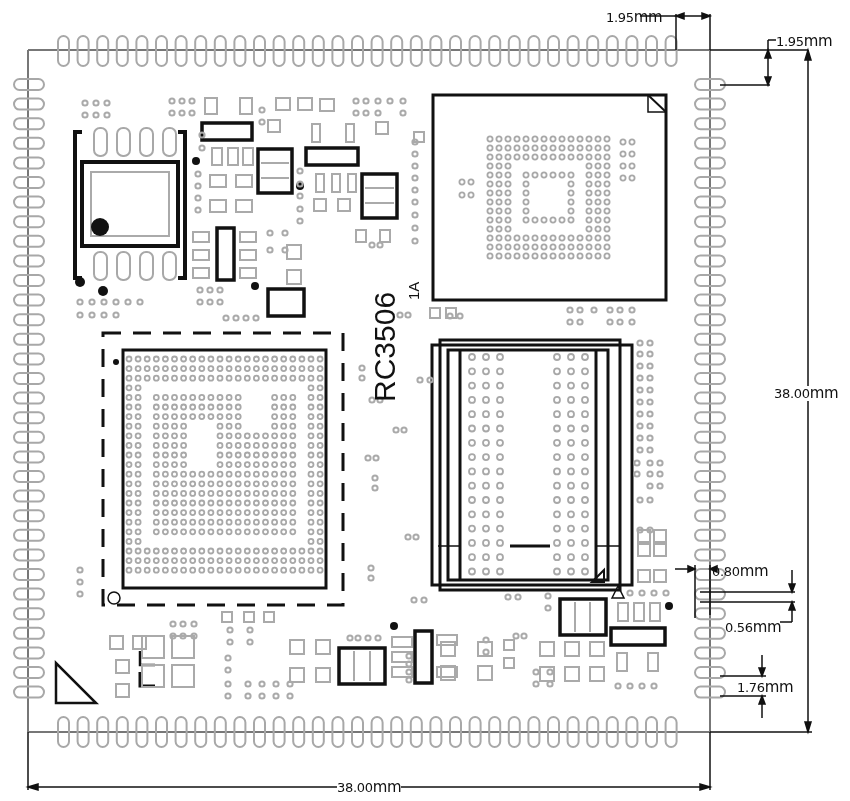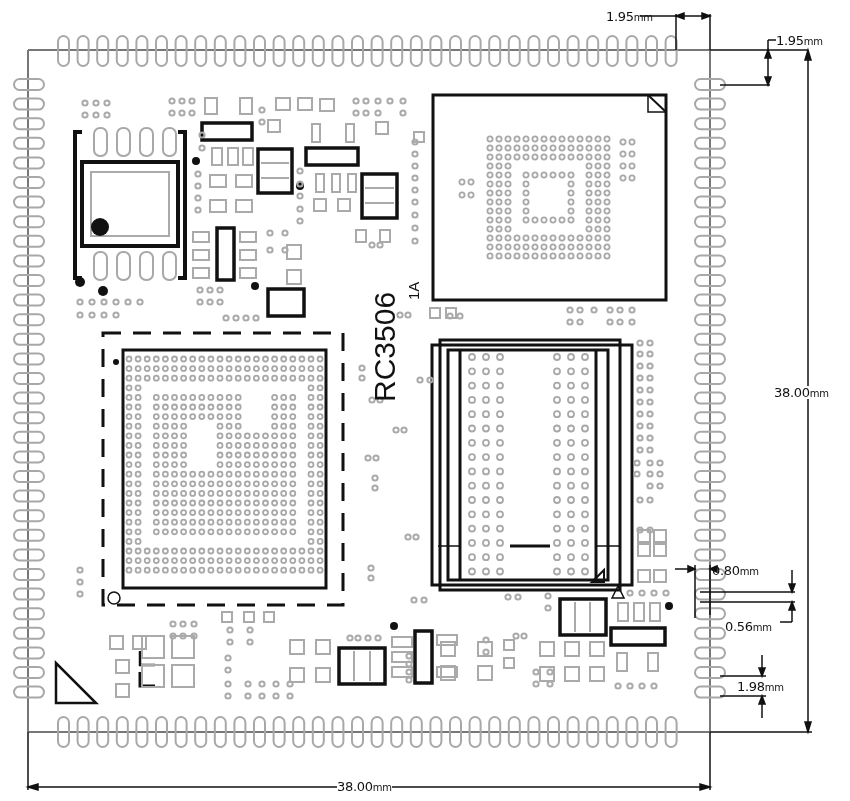--- a/index.html
+++ b/index.html
@@ -1,19 +1,19 @@
 <!DOCTYPE html>
 <html><head>
 <meta charset="utf-8">
 <style>
   html,body{margin:0;padding:0;background:#fff;}
   body{width:850px;height:801px;position:relative;overflow:hidden;font-family:"DejaVu Sans",sans-serif;}
   svg{position:absolute;left:0;top:0;}
   .dim-label{position:absolute;font-family:"DejaVu Sans",sans-serif;font-size:13px;color:#111;line-height:1;white-space:nowrap;letter-spacing:-0.3px;}
-  .dim-label small{font-size:10px;}
+  .dim-label small{font-size:15px;}
   .chip-label{position:absolute;font-family:"Liberation Sans",sans-serif;color:#111;white-space:nowrap;transform-origin:left top;}
 </style>
 </head>
 <body>
 
 <svg id="board" width="850" height="801" viewBox="0 0 850 801" xmlns="http://www.w3.org/2000/svg">
 
   <g>
     <line x1="28" y1="50" x2="710" y2="50" stroke="#777" stroke-width="2"></line>
     <line x1="28" y1="50" x2="28" y2="732" stroke="#777" stroke-width="2"></line>
@@ -1241,17 +1241,17 @@
 <div class="dim-label" style="left:337px;top:780px;background:#fff;">
   <span>38.00</span><small>mm</small>
 </div>
 <div class="dim-label" style="left:712px;top:564px;">
   <span>0.80</span><small>mm</small>
 </div>
 <div class="dim-label" style="left:725px;top:620px;">
   <span>0.56</span><small>mm</small>
 </div>
 <div class="dim-label" style="left:737px;top:680px;">
-  <span>1.98</span><small>mm</small>
+  <span>1.76</span><small>mm</small>
 </div>
 
 <div class="chip-label" style="left:368px;top:402px;font-size:30px;transform:rotate(-90deg);">RC3506</div>
 <div class="chip-label" style="left:405px;top:300px;font-size:15px;transform:rotate(-90deg);">1A</div>
 
 </body></html>

